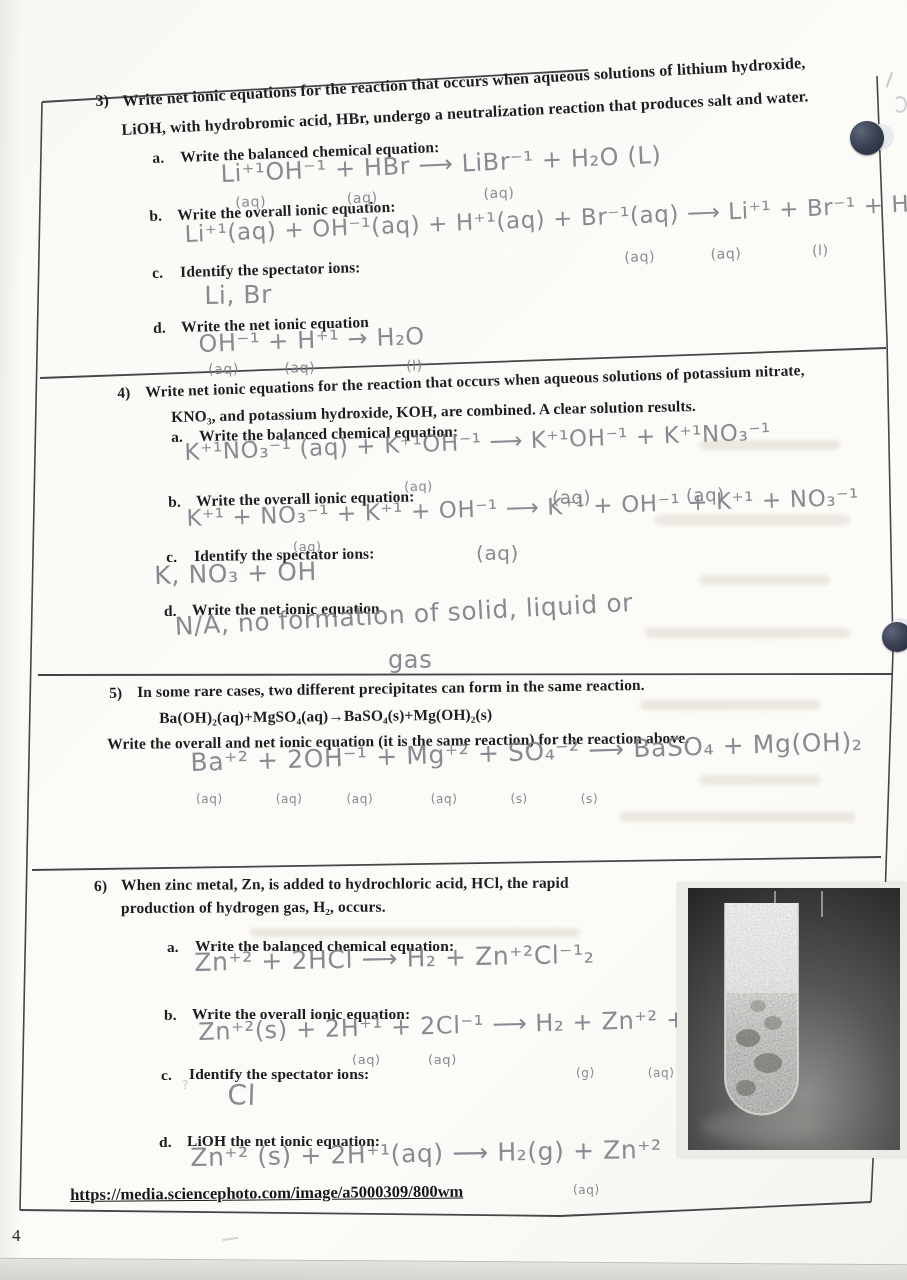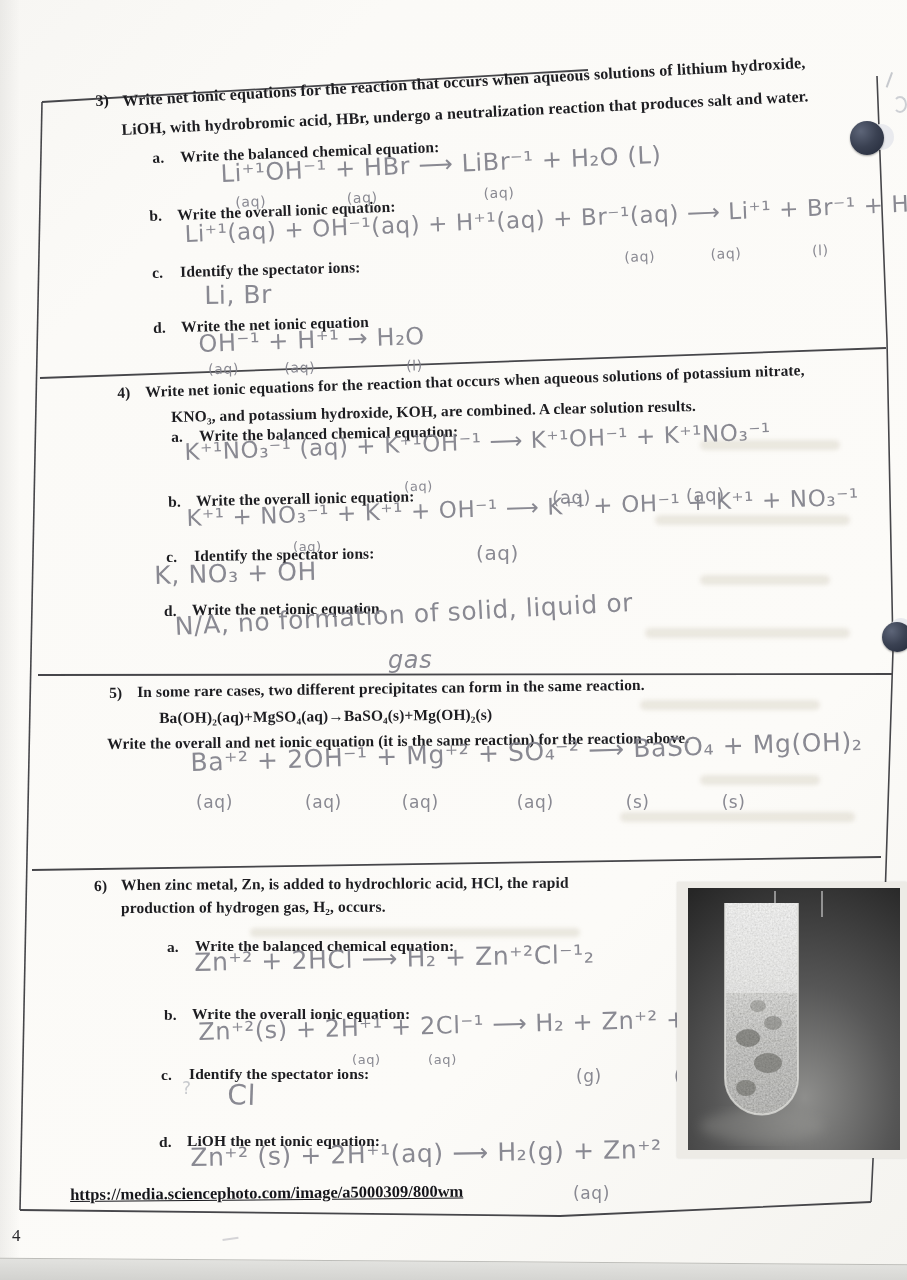--- a/index.html
+++ b/index.html
@@ -4,21 +4,21 @@
 <style>
   html,body{margin:0;padding:0;}
   body{width:907px;height:1280px;overflow:hidden;background:#fbfaf7;position:relative;}
   #paper{position:absolute;inset:0;width:907px;height:1280px;overflow:hidden;
          background:linear-gradient(135deg,#f7f6f3 0%,#fbfaf7 18%,#fcfbf8 70%,#f4f3ef 100%);}
   .abs{position:absolute;white-space:nowrap;transform-origin:0 0;z-index:2;}
   .printed{font-family:"Liberation Serif",serif;font-weight:700;font-size:15.5px;color:#1d1d21;letter-spacing:.1px;}
   .big{font-size:16px;}
   .hw{font-family:"DejaVu Sans",sans-serif;color:#80808a;opacity:.92;letter-spacing:.6px;}
   .hw28{font-size:28px;} .hw25{font-size:25px;} .hw24{font-size:24px;} .hw23{font-size:23px;}
-  .hw20{font-size:20px;} .hw18{font-size:18px;} .hw17{font-size:17px;} .hw14{font-size:14px;} .hw13{font-size:13px;}
+  .hw20{font-size:20px;} .hw18{font-size:18px;} .hw17{font-size:12px;} .hw14{font-size:14px;} .hw13{font-size:13px;}
   .pre{white-space:pre;}
   .url{font-family:"Liberation Serif",serif;font-weight:700;font-size:16.5px;color:#16161b;
        text-decoration:underline;cursor:pointer;}
   .pagenum{font-family:"Liberation Serif",serif;font-size:17px;color:#26262a;}
   .bleed{position:absolute;background:rgba(173,164,138,.22);border-radius:5px;filter:blur(2px);z-index:0;}
   svg.borders{position:absolute;left:0;top:0;z-index:1;}
   .photo-mat{position:absolute;left:677px;top:882px;width:230px;height:276px;background:#edebe6;z-index:3;
              box-shadow:0 0 2px rgba(0,0,0,.12);}
   .photo-svg{position:absolute;left:11px;top:6px;}
   .pin{position:absolute;border-radius:50%;z-index:4;}
@@ -95,21 +95,21 @@
   <div class="abs hw hw13" style="left:293px;top:539px;">(aq)</div>
   <div class="abs hw hw20" style="left:476px;top:541px;">(aq)</div>
 
   <div class="abs printed" style="left:166px;top:548px;transform:rotate(-.8deg);">c.</div>
   <div class="abs printed" style="left:194px;top:547px;transform:rotate(-.8deg);">Identify the spectator ions:</div>
   <div class="abs hw hw25" style="left:154px;top:561px;transform:rotate(-1.5deg);">K, NO₃ + OH</div>
 
   <div class="abs printed" style="left:164px;top:602px;transform:rotate(-.5deg);">d.</div>
   <div class="abs printed" style="left:192px;top:601px;transform:rotate(-.5deg);">Write the net ionic equation</div>
   <div class="abs hw hw25" style="left:174px;top:612px;transform:rotate(-3deg);">N/A, no formation of solid, liquid or</div>
-  <div class="abs hw hw24" style="left:388px;top:646px;font-style:italic;">gas</div>
+  <div class="abs hw hw24" style="left:388px;top:646px;">gas</div>
 
   <div class="abs printed" style="left:109px;top:684px;transform:rotate(-.8deg);">5)</div>
   <div class="abs printed" style="left:137px;top:683px;transform:rotate(-.8deg);">In some rare cases, two different precipitates can form in the same reaction.</div>
   <div class="abs printed" style="left:159px;top:709px;transform:rotate(-.6deg);">Ba(OH)₂(aq)+MgSO₄(aq)→BaSO₄(s)+Mg(OH)₂(s)</div>
   <div class="abs printed" style="left:107px;top:735px;transform:rotate(-.6deg);">Write the overall and net ionic equation (it is the same reaction) for the reaction above.</div>
   <div class="abs hw hw25" style="left:190px;top:748px;transform:rotate(-1.8deg);">Ba⁺² + 2OH⁻¹ + Mg⁺² + SO₄⁻² ⟶ BaSO₄ + Mg(OH)₂</div>
   <div class="abs hw hw17 pre" style="left:196px;top:792px;">(aq)            (aq)          (aq)             (aq)            (s)            (s)</div>
 
   <div class="abs printed" style="left:94px;top:877px;transform:rotate(-.3deg);">6)</div>
   <div class="abs printed" style="left:121px;top:876px;transform:rotate(-.3deg);">When zinc metal, Zn, is added to hydrochloric acid, HCl, the rapid</div>

